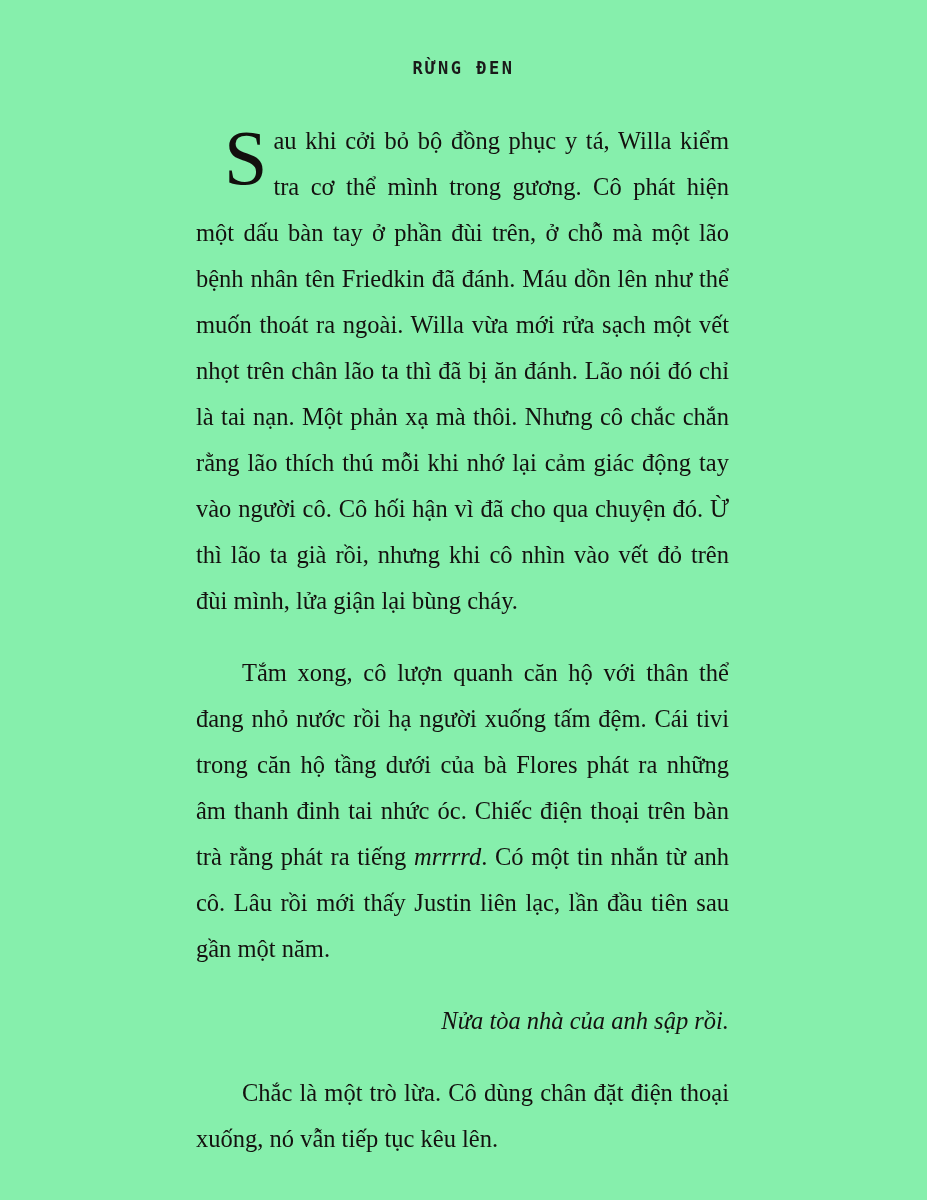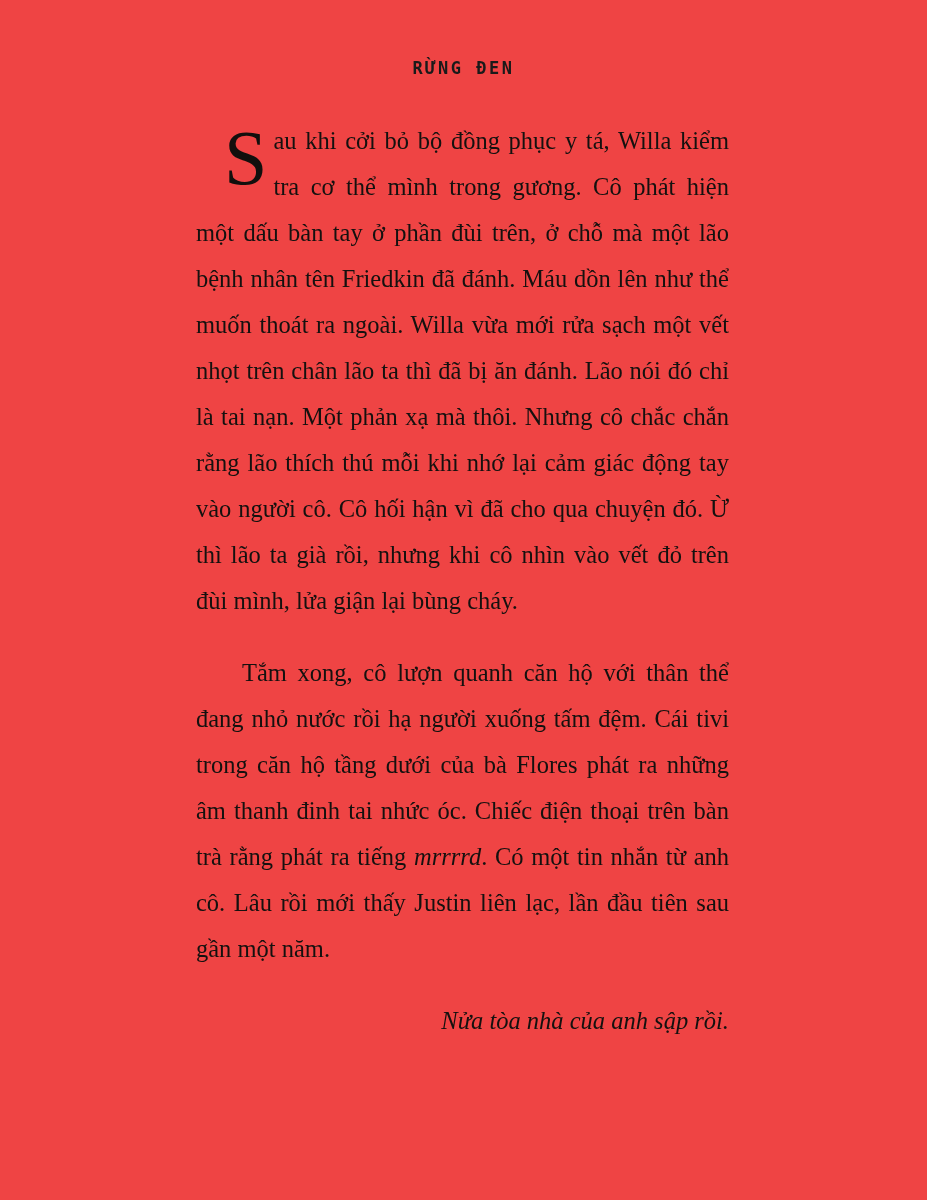--- a/index.html
+++ b/index.html
@@ -12,21 +12,21 @@
     height: 1200px;
     position: relative;
     font-family: "Liberation Serif", serif;
     color: #1b1b1b;
     overflow: hidden;
   }
 
   .page {
     position: absolute;
     inset: 0;
-    background: #ef4444;
+    background: #86efac;
   }
 
   .running-head {
     position: absolute;
     top: 58px;
     left: 0;
     right: 0;
     text-align: center;
     font-family: "DejaVu Sans Mono", monospace;
     font-size: 17px;
@@ -112,17 +112,18 @@
   <div class="running-head">RỪNG ĐEN</div>
 
   <div class="text-block">
 
     <p class="first first-para"><span class="dropcap">S</span><span>au khi cởi bỏ bộ đồng phục y tá, Willa kiểm tra cơ thể mình trong gương. Cô phát hiện một dấu bàn tay ở phần đùi trên, ở chỗ mà một lão bệnh nhân tên Friedkin đã đánh. Máu dồn lên như thể muốn thoát ra ngoài. Willa vừa mới rửa sạch một vết nhọt trên chân lão ta thì đã bị ăn đánh. Lão nói đó chỉ là tai nạn. Một phản xạ mà thôi. Nhưng cô chắc chắn rằng lão thích thú mỗi khi nhớ lại cảm giác động tay vào người cô. Cô hối hận vì đã cho qua chuyện đó. Ừ thì lão ta già rồi, nhưng khi cô nhìn vào vết đỏ trên đùi mình, lửa giận lại bùng cháy.</span></p>
 
     <p class="indent"><span>Tắm xong, cô lượn quanh căn hộ với thân thể đang nhỏ nước rồi hạ người xuống tấm đệm. Cái tivi trong căn hộ tầng dưới của bà Flores phát ra những âm thanh đinh tai nhức óc. Chiếc điện thoại trên bàn trà rằng phát ra tiếng </span><em>mrrrrd</em><span>. Có một tin nhắn từ anh cô. Lâu rồi mới thấy Justin liên lạc, lần đầu tiên sau gần một năm.</span></p>
 
     <p class="italic-line">Nửa tòa nhà của anh sập rồi.</p>
 
+    <p class="last">Chắc là một trò lừa. Cô dùng chân đặt điện thoại xuống, nó vẫn tiếp tục kêu lên.</p>
 
   </div>
 
 
 </div>
 
 </body></html>

